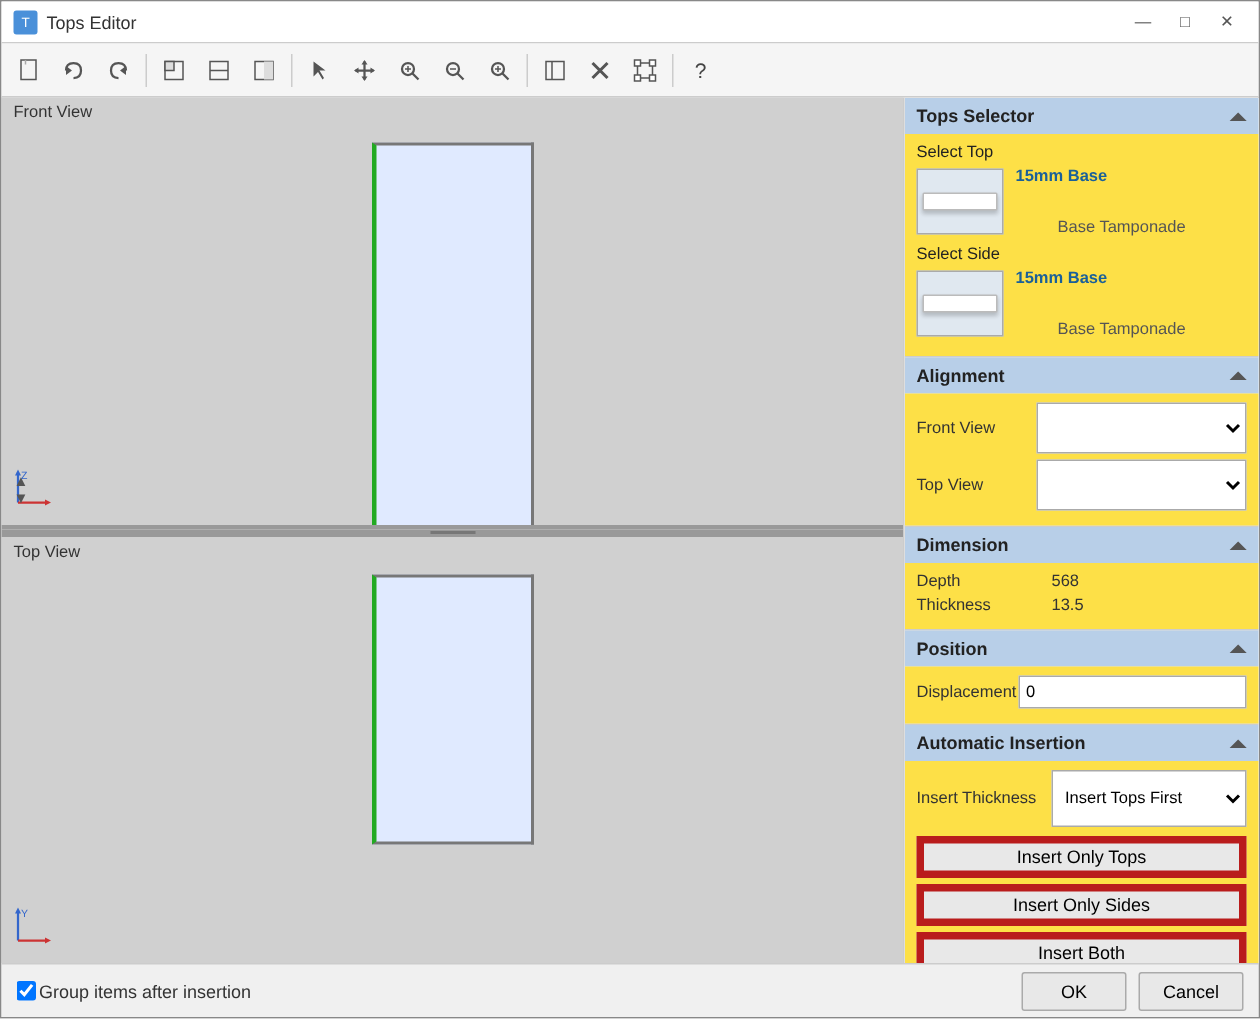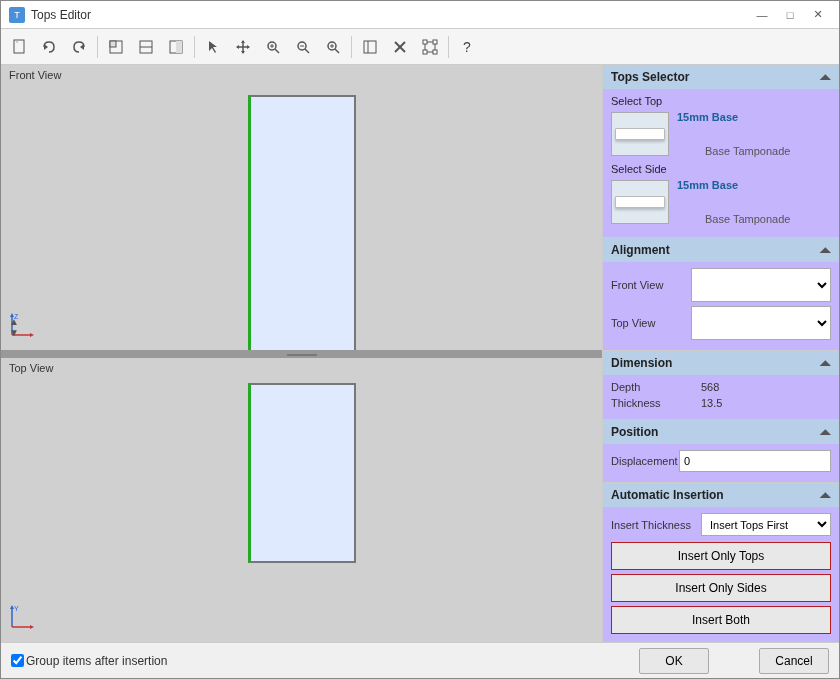--- a/index.html
+++ b/index.html
@@ -172,21 +172,21 @@
       cursor: pointer;
     }
 
     .section-header-arrow {
       font-size: 14px;
       color: #555;
     }
 
     .section-content {
       padding: 6px 8px;
-      background: #c4b5fd;
+      background: #fde047;
     }
 
     .select-item {
       display: flex;
       align-items: center;
       gap: 8px;
       margin-bottom: 6px;
     }
 
     .thumbnail {
@@ -281,42 +281,42 @@
     .dim-value {
       font-size: 11px;
       color: #333;
     }
 
     
     .insert-btn {
       width: 100%;
       height: 28px;
       background: #e8e8e8;
-      border: 1px solid #b91c1c;
+      border: 5px solid #b91c1c;
       font-size: 12px;
       cursor: pointer;
       margin-bottom: 4px;
       text-align: center;
     }
 
     .priority-row {
       display: flex;
       align-items: center;
       margin-bottom: 6px;
     }
 
     .priority-label {
       width: 90px;
       font-size: 11px;
       color: #333;
     }
 
     .priority-select {
       flex: 1;
-      height: 23px;
+      height: 38px;
       border: 1px solid #aaa;
       background: white;
       font-size: 11px;
       padding: 0 4px;
       cursor: pointer;
     }
 
     
     .bottom-bar {
       height: 36px;
@@ -349,21 +349,20 @@
     }
 
     .dialog-btn {
       width: 70px;
       height: 26px;
       font-size: 12px;
       cursor: pointer;
       border: 1px solid #aaa;
       background: #e8e8e8;
       border-radius: 2px;
-      margin-left: 42px;
     }
 
     .svg-axis {
       position: absolute;
       bottom: 10px;
       left: 6px;
     }
   </style>
 </head>
 <body>

